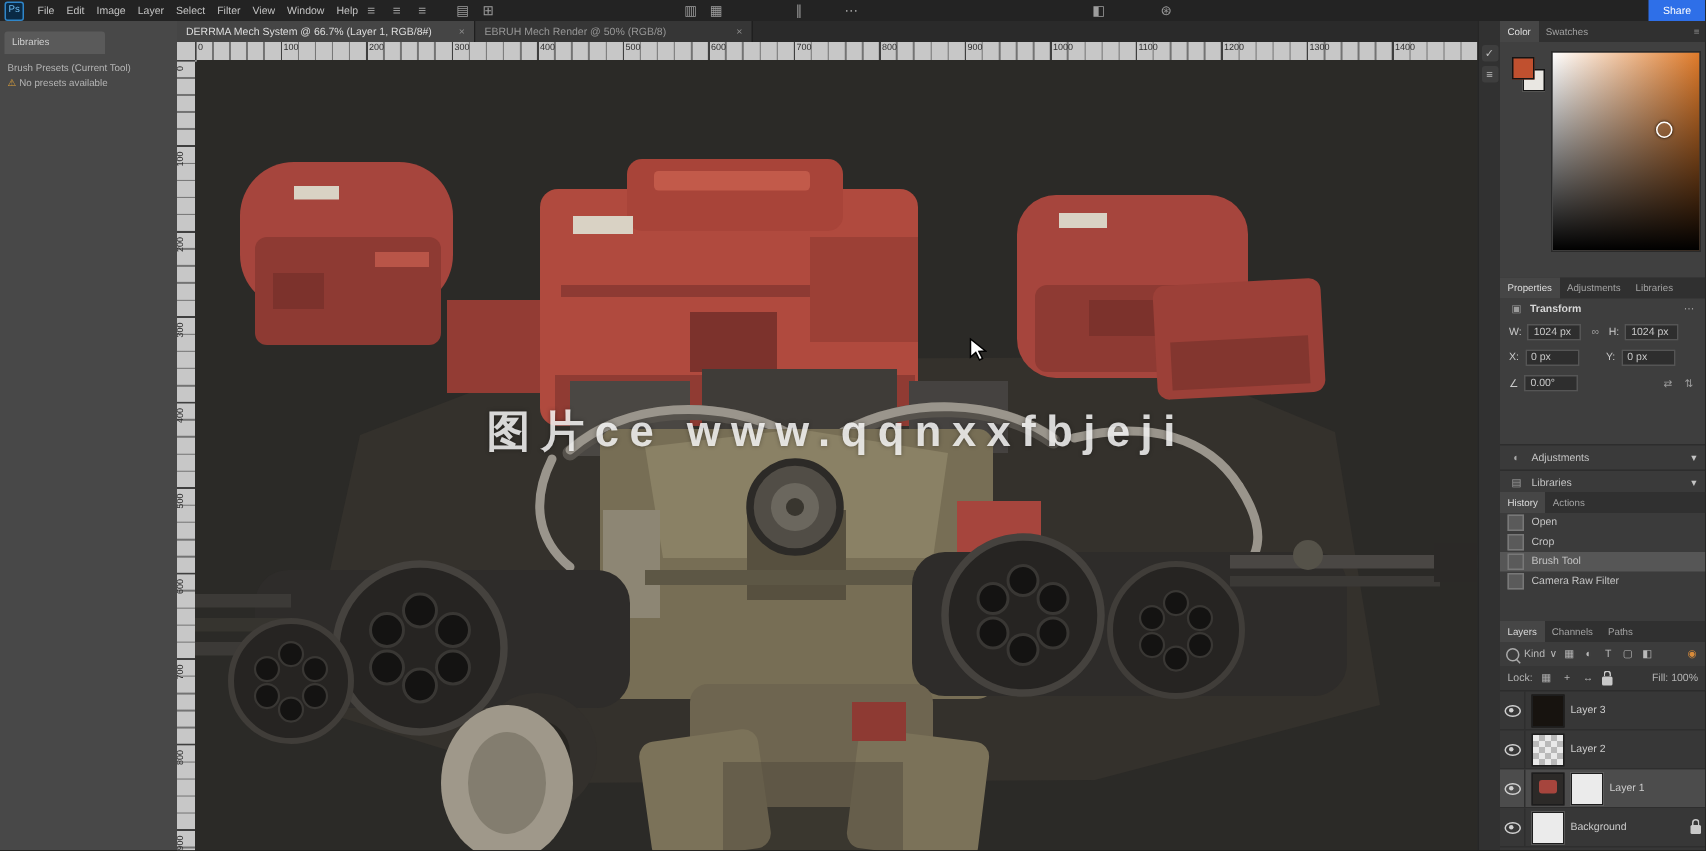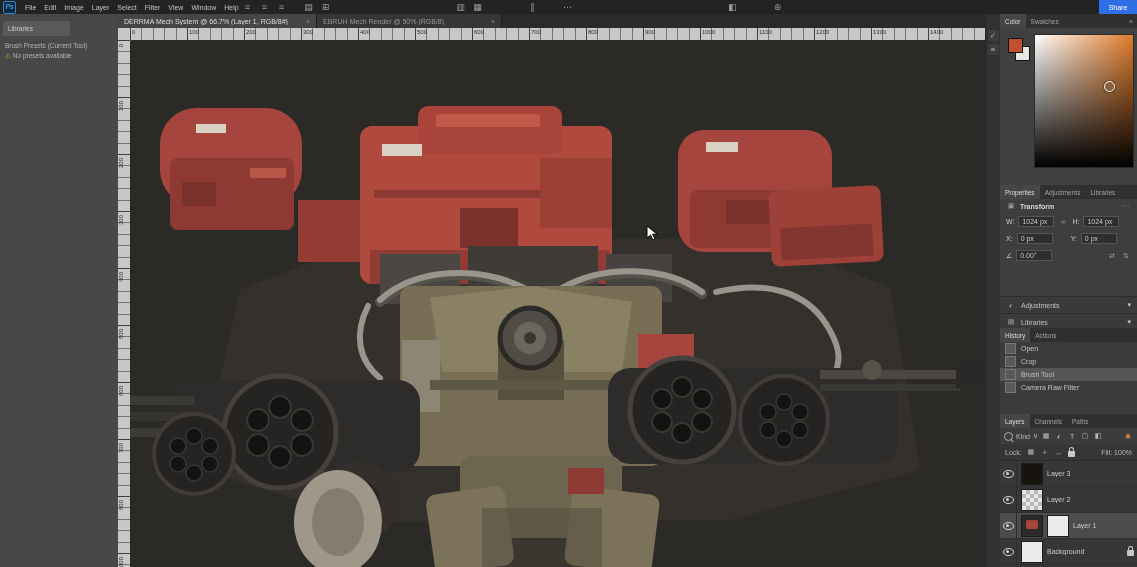--- a/index.html
+++ b/index.html
@@ -316,20 +316,21 @@
       <g>
         <ellipse cx="208" cy="482" rx="44" ry="52" fill="#9f988a"></ellipse>
         <ellipse cx="208" cy="482" rx="26" ry="34" fill="#837d6f"></ellipse>
         <rect x="330" y="416" width="162" height="82" rx="12" fill="#6e6550"></rect>
         <rect x="300" y="450" width="80" height="80" rx="10" fill="#7b7259" transform="rotate(-8 340 490)"></rect>
         <rect x="438" y="450" width="88" height="80" rx="10" fill="#7b7259" transform="rotate(7 482 490)"></rect>
         <rect x="352" y="468" width="120" height="60" fill="#4e483a" opacity="0.45"></rect>
         <rect x="438" y="428" width="36" height="26" fill="#8e3a33"></rect>
       </g>
     </svg>
+    <div class="watermark">图片ce www.qqnxxfbjeji</div>
     <svg class="cursor" width="12" height="16" viewBox="0 0 12 16">
       <polygon points="1,1 1,13 4.5,10 7,15 9,14 6.6,9.3 11,9" fill="#fff" stroke="#000" stroke-width="1"></polygon>
     </svg>
   </div>
 
   <div class="right-strip">
     <div class="strip-icon">✓</div>
     <div class="strip-icon">≡</div>
   </div>
 

